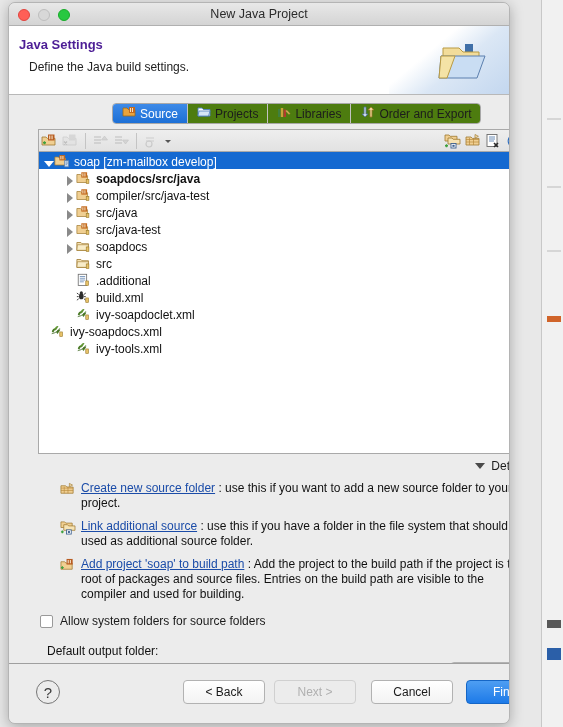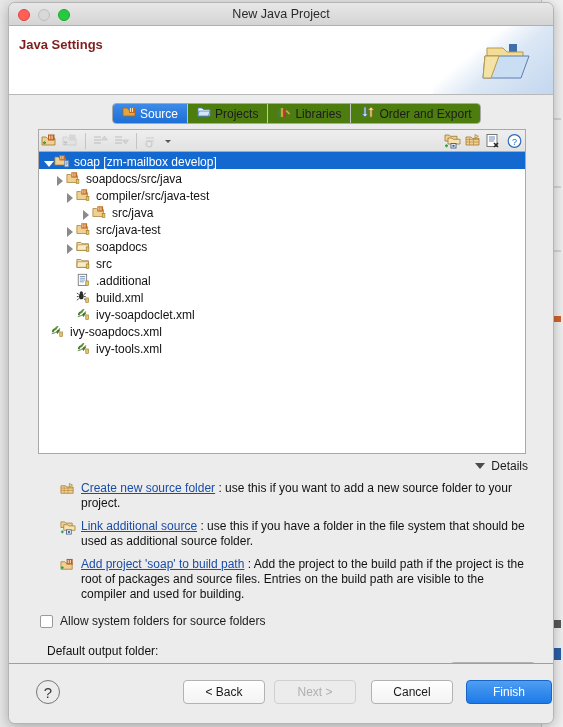--- a/index.html
+++ b/index.html
@@ -24,21 +24,21 @@
     border-left: 1px solid #c8c8c8;
   }
   .bg-chip {
     position: absolute; right: 2px; width: 14px; background: #d6d6d6;
   }
 
   
   #dialog {
     position: absolute;
     left: 8px; top: 2px;
-    width: 546px; height: 722px;
+    width: 502px; height: 722px;
     background: #ececec;
     border: 1px solid #b4b4b4;
     border-radius: 7px;
     box-shadow: 0 3px 14px rgba(0,0,0,0.28);
     overflow: hidden;
   }
 
   
   #titlebar {
     position: relative;
@@ -64,21 +64,21 @@
   
   #header {
     position: relative;
     height: 69px;
     background: #ffffff;
     border-bottom: 1px solid #b8b8b8;
     overflow: hidden;
   }
   #header-title {
     position: absolute; left: 10px; top: 11px;
-    font-size: 13px; font-weight: bold; color: #7f1d1d;
+    font-size: 13px; font-weight: bold; color: #4c1d95;
   }
   #header-sub {
     position: absolute; left: 20px; top: 34px;
     font-size: 12px; color: #222;
   }
   #header-art {
     position: absolute; right: 0; top: 0; width: 120px; height: 68px;
     background: linear-gradient(140deg,#ffffff 0%, #ffffff 35%, #dbe7f5 58%, #c3d7ef 100%);
   }
   #header-icon { position: absolute; right: 12px; top: 12px; }
@@ -303,20 +303,21 @@
 
   <div id="titlebar">
     <div class="traffic" id="tl-close"></div>
     <div class="traffic" id="tl-min"></div>
     <div class="traffic" id="tl-max"></div>
     <div id="title-text">New Java Project</div>
   </div>
 
   <div id="header">
     <div id="header-title">Java Settings</div>
+    <div id="header-sub">Define the Java build settings.</div>
     <div id="header-art">
       <div id="header-icon">
         <svg width="60" height="48" viewBox="0 0 60 48">
           <path d="M28 6 h8 v16 l5 0 -9 10 -9 -10 5 0 z" fill="#3f6fa8"></path>
           <path d="M6 10 h16 l4 4 h16 v6 H6 z" fill="#f2dc9a" stroke="#b99a43" stroke-width="1"></path>
           <path d="M4 18 h44 l-8 22 H2 z" fill="#c9ddf3" stroke="#5b7fae" stroke-width="1"></path>
           <path d="M4 18 h14 l-8 22 H2 z" fill="#f4e3a6" stroke="#b99a43" stroke-width="1"></path>
         </svg>
       </div>
     </div>
@@ -449,21 +450,21 @@
             <svg width="16" height="15" viewBox="0 0 18 16">
               <path d="M1 3h4l1.3 1.4H13V12H1z" fill="#f0cf92" stroke="#a07a30" stroke-width="0.8"></path>
               <rect x="6" y="0.8" width="6.5" height="6" fill="#c46a1e"></rect>
               <path d="M7.2 1.9h1.1v3.6H7.2zM9.5 1.9h1.1v3.6H9.5z" fill="#f5e6cc"></path>
               <rect x="12" y="7" width="4.5" height="7" fill="#cfe0f2" stroke="#5b7fae" stroke-width="0.8"></rect>
               <path d="M13 8.5h2.5M13 10h2.5M13 11.5h1.8" stroke="#5b7fae" stroke-width="0.7"></path>
             </svg>
           </span>
           <span>soap [zm-mailbox develop]</span>
         </div>
-        <div class="trow" style="padding-left: 16px;">
+        <div class="trow" style="padding-left: 26px; font-weight: bold;">
           <span class="twist right"></span>
           <span class="ticon">
             <svg width="16" height="15" viewBox="0 0 18 16">
               <path d="M1 3.5h4l1.3 1.4H13V12.5H1z" fill="#f0cf92" stroke="#a07a30" stroke-width="0.8"></path>
               <rect x="6" y="1" width="6.5" height="6" fill="#c46a1e"></rect>
               <path d="M7.2 2.1h1.1v3.6H7.2zM9.5 2.1h1.1v3.6H9.5z" fill="#f5e6cc"></path>
               <rect x="11.5" y="9" width="3" height="4.5" fill="#e8c36a" stroke="#9a7a2a" stroke-width="0.7"></rect>
             </svg>
           </span>
           <span>soapdocs/src/java</span>
@@ -473,21 +474,21 @@
           <span class="ticon">
             <svg width="16" height="15" viewBox="0 0 18 16">
               <path d="M1 3.5h4l1.3 1.4H13V12.5H1z" fill="#f0cf92" stroke="#a07a30" stroke-width="0.8"></path>
               <rect x="6" y="1" width="6.5" height="6" fill="#c46a1e"></rect>
               <path d="M7.2 2.1h1.1v3.6H7.2zM9.5 2.1h1.1v3.6H9.5z" fill="#f5e6cc"></path>
               <rect x="11.5" y="9" width="3" height="4.5" fill="#e8c36a" stroke="#9a7a2a" stroke-width="0.7"></rect>
             </svg>
           </span>
           <span>compiler/src/java-test</span>
         </div>
-        <div class="trow" style="padding-left: 42px;">
+        <div class="trow" style="padding-left: 26px;">
           <span class="twist right"></span>
           <span class="ticon">
             <svg width="16" height="15" viewBox="0 0 18 16">
               <path d="M1 3.5h4l1.3 1.4H13V12.5H1z" fill="#f0cf92" stroke="#a07a30" stroke-width="0.8"></path>
               <rect x="6" y="1" width="6.5" height="6" fill="#c46a1e"></rect>
               <path d="M7.2 2.1h1.1v3.6H7.2zM9.5 2.1h1.1v3.6H9.5z" fill="#f5e6cc"></path>
               <rect x="11.5" y="9" width="3" height="4.5" fill="#e8c36a" stroke="#9a7a2a" stroke-width="0.7"></rect>
             </svg>
           </span>
           <span>src/java</span>

